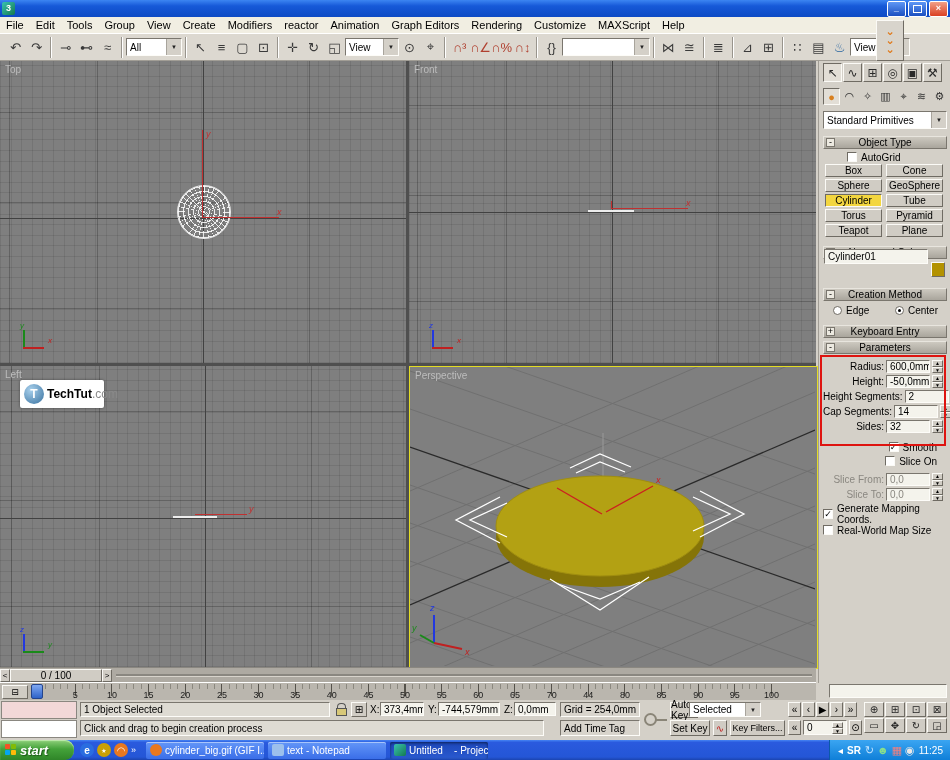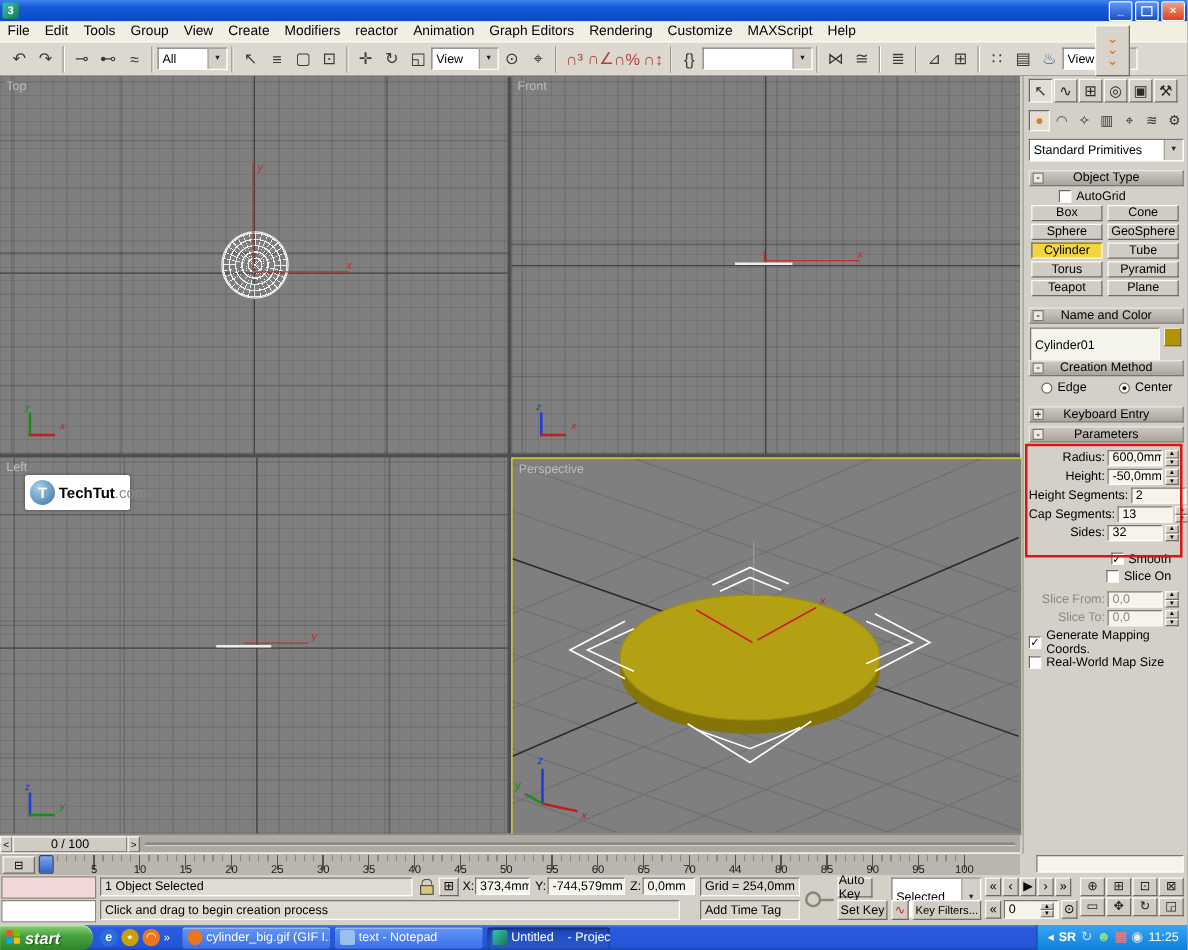--- a/index.html
+++ b/index.html
@@ -430,21 +430,21 @@
         <span class="btn3d objbtn">Torus</span>
         <span class="btn3d objbtn">Pyramid</span>
         <span class="btn3d objbtn">Teapot</span>
         <span class="btn3d objbtn">Plane</span>
       </div>
 
     <div class="roll" style="top:185px">
       <span class="tog">-</span>
       <span class="ttl">Name and Color</span>
     </div>
-    <div class="field" style="position:absolute;left:5px;top:201px;width:104px;height:28px">
+    <div class="field" style="position:absolute;left:5px;top:188px;width:104px;height:15px">
       <span>Cylinder01</span>
     </div>
     <span class="abs" style="left:112px;top:201px;width:14px;height:15px;background:#b39200;border:1px solid;border-color:#fbfaf6 #6f6b63 #6f6b63 #fbfaf6;box-sizing:border-box"></span>
 
     <div class="roll" style="top:227px">
       <span class="tog">-</span>
       <span class="ttl">Creation Method</span>
     </div>
     <div class="crow" style="position:absolute;left:14px;top:243px">
       <span class="rb"></span>
@@ -494,21 +494,21 @@
           <span class="plabel">Height Segments:</span>
           <span class="field pfield">
             <span>2</span>
           </span>
 
         </div>
 
         <div class="prow">
           <span class="plabel">Cap Segments:</span>
           <span class="field pfield">
-            <span>13</span>
+            <span>14</span>
           </span>
           <span class="spin">
             <span>▲</span>
             <span>▼</span>
           </span>
         </div>
 
         <div class="prow">
           <span class="plabel">Sides:</span>
           <span class="field pfield">
@@ -647,21 +647,21 @@
       </span>
 
     <span class="keybtn abs" style="left:642px;top:3px;width:26px;height:33px">
       <span class="keyring"></span>
         <span class="keybar"></span>
     </span>
 
     <span class="btn3d abs" style="left:670px;top:2px;width:28px;height:16px">Auto Key</span>
     <span class="btn3d abs" style="left:670px;top:20px;width:40px;height:16px">Set Key</span>
 
-    <span class="dd abs" style="left:713px;top:2px;width:72px;height:32px">
+    <span class="dd abs" style="left:689px;top:2px;width:72px;height:15px">
       <span class="ddval">Selected</span>
       <span class="arrow">▼</span>
     </span>
     <span class="btn3d abs" style="left:713px;top:20px;width:14px;height:16px;color:#c02020">∿</span>
     <span class="btn3d abs" style="left:730px;top:20px;width:55px;height:16px;font-size:9px">Key Filters...</span>
 
     <span class="abs" style="left:788px;top:2px;display:flex;gap:1px">
 
     <span class="btn3d" style="width:13px;height:15px">«</span>
         <span class="btn3d" style="width:13px;height:15px">‹</span>

